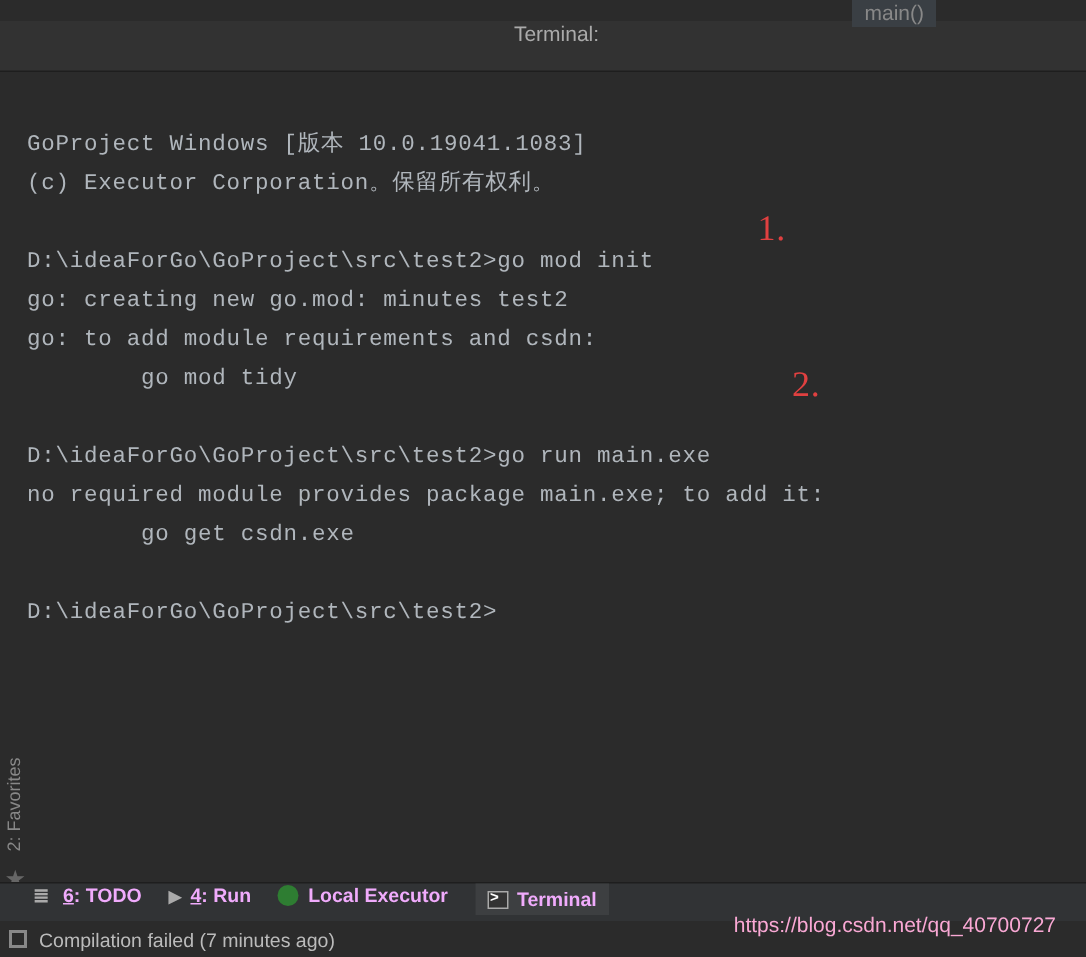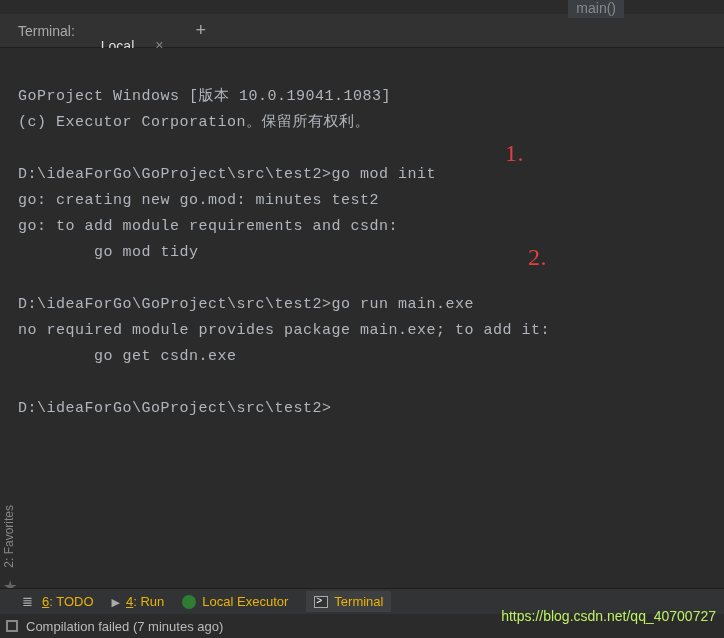--- a/index.html
+++ b/index.html
@@ -23,20 +23,21 @@
 }
 .panel-header {
   display: flex;
   align-items: center;
   background: #323232;
   border-bottom: 1px solid #1e1e1e;
   height: 34px;
   margin-top: 14px;
   padding-left: 18px;
   gap: 16px;
+  flex-direction: column;
 }
 .panel-title {
   color: #aaa;
   font-size: 14px;
 }
 .tab {
   display: flex;
   gap: 21px;
   padding: 6px 10px;
   border-bottom: 2px solid #4a88c7;
@@ -94,25 +95,26 @@
 }
 .bottom-bar {
   position: absolute;
   bottom: 24px;
   left: 0;
   right: 0;
   height: 26px;
   background: #313335;
   border-top: 1px solid #1e1e1e;
   display: flex;
-  align-items: center;
+  align-items: flex-start;
   padding-left: 22px;
   gap: 18px;
   font-size: 13px;
-  color: #eab308;
+  color: #f0abfc;
+  font-weight: bold;
 }
 .bottom-item {
   display: flex;
   align-items: center;
   gap: 6px;
 }
 .bottom-item.active {
   background: #3d3f41;
   padding: 3px 8px;
 }
@@ -131,22 +133,22 @@
 .status-icon {
   display: inline-block;
   width: 12px;
   height: 12px;
   border: 2px solid #888;
   margin-right: 8px;
 }
 .watermark {
   position: absolute;
   bottom: 14px;
-  right: 8px;
-  color: #bef264;
+  right: 20px;
+  color: #f9a8d4;
   font-size: 14px;
 }
 .icon-list { display:inline-block; width:14px; }
 .icon-list::before { content:"≣"; color:#aaa; }
 .icon-play::before { content:"▶"; color:#aaa; font-size:11px; }
 .icon-casbin {
   display:inline-block; width:14px; height:14px;
   background:#2e7d32; border-radius:50%;
 }
 .icon-terminal {

